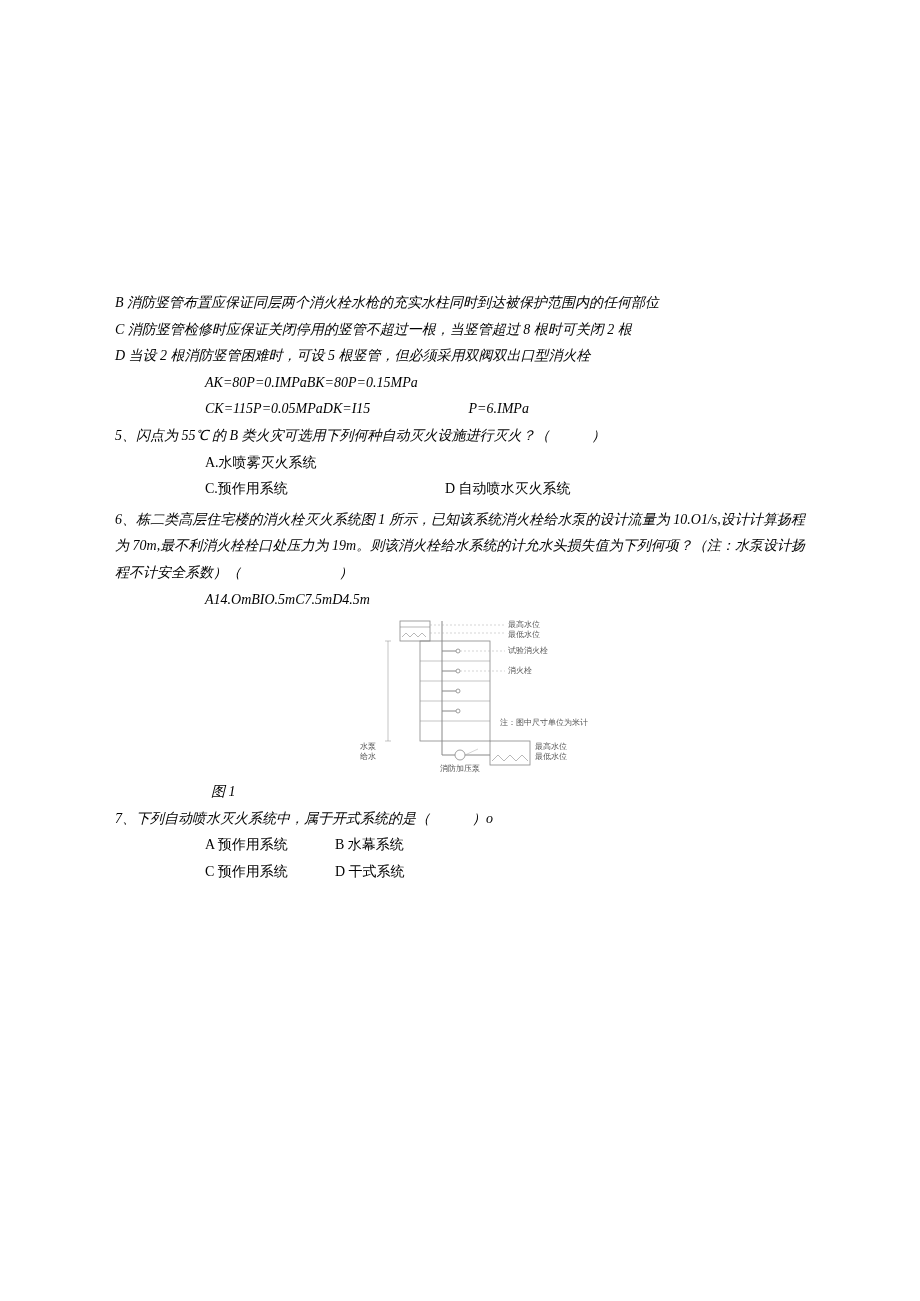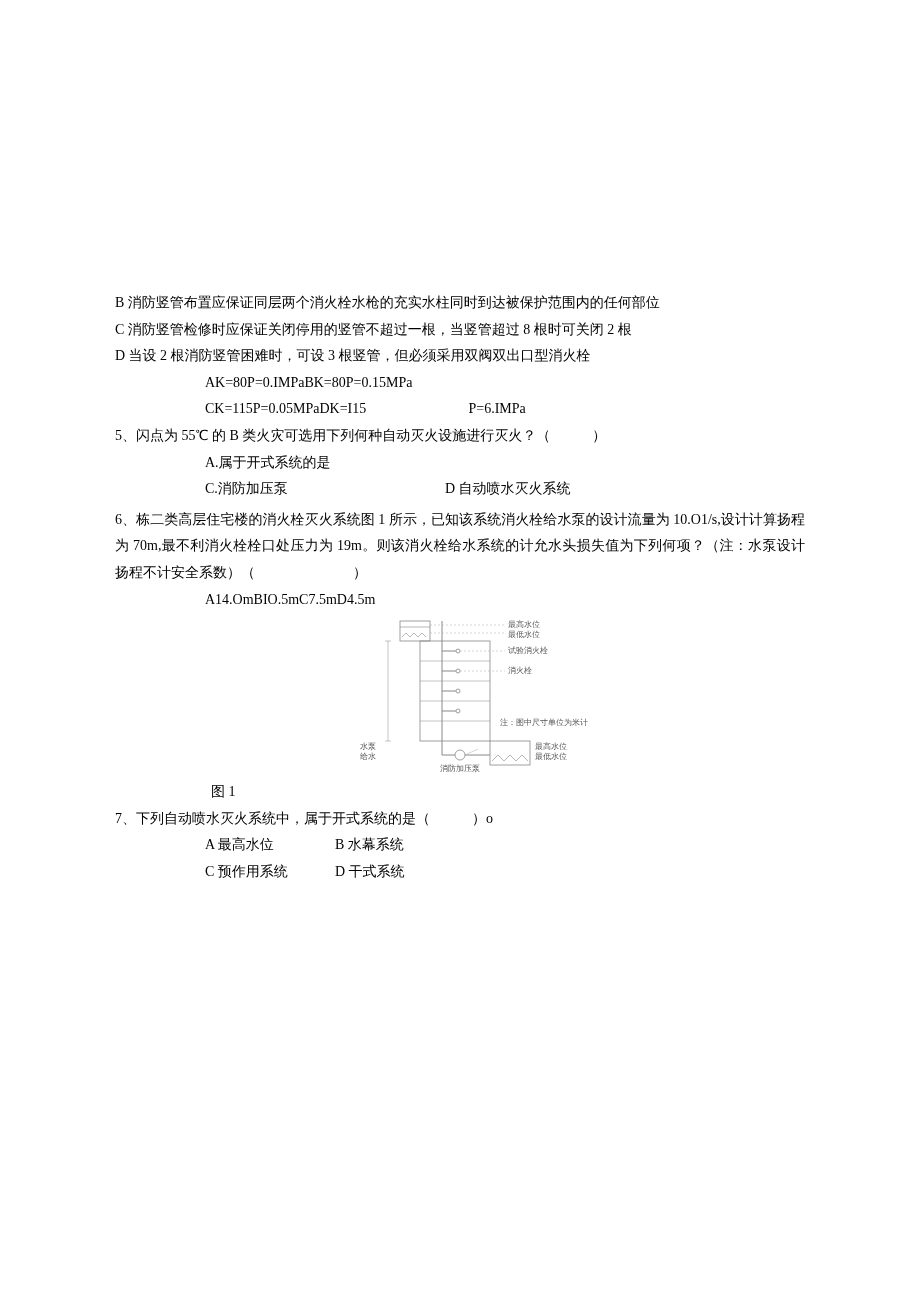--- a/index.html
+++ b/index.html
@@ -13,20 +13,21 @@
   }
   .page {
     width: 920px;
     min-height: 1301px;
     box-sizing: border-box;
     padding: 290px 115px 0 115px;
   }
   .para {
     text-align: justify;
     margin: 0;
+    font-style: italic;
   }
   .indent1 {
     padding-left: 90px;
   }
   .opt-row {
     display: flex;
     padding-left: 90px;
   }
   .opt-row .col1 { width: 240px; }
   .opt-row .col2 { flex: 1; }
@@ -64,34 +65,34 @@
   }
   .spacer-sm { height: 4px; }
 </style>
 </head>
 <body>
 
 <div class="page">
 
   <p class="para">B 消防竖管布置应保证同层两个消火栓水枪的充实水柱同时到达被保护范围内的任何部位</p>
   <p class="para">C 消防竖管检修时应保证关闭停用的竖管不超过一根，当竖管超过 8 根时可关闭 2 根</p>
-  <p class="para">D 当设 2 根消防竖管困难时，可设 3 根竖管，但必须采用双阀双出口型消火栓</p>
+  <p class="para">D 当设 2 根消防竖管困难时，可设 5 根竖管，但必须采用双阀双出口型消火栓</p>
 
   <p class="para indent1">AK=80P=0.IMPaBK=80P=0.15MPa</p>
   <p class="para indent1 q4-line2">
     <span class="seg1">CK=115P=0.05MPaDK=I15</span>
     <span>P=6.IMPa</span>
   </p>
 
   <p class="para">5、闪点为 55℃ 的 B 类火灾可选用下列何种自动灭火设施进行灭火？（　　　）</p>
   <div class="opt-row">
-    <span class="col1">A.属于开式系统的是</span>
+    <span class="col1">A.水喷雾灭火系统</span>
   </div>
   <div class="opt-row">
-    <span class="col1">C.消防加压泵</span>
+    <span class="col1">C.预作用系统</span>
     <span class="col2">D 自动喷水灭火系统</span>
   </div>
 
   <div class="spacer-sm"></div>
 
   <p class="para">6、栋二类高层住宅楼的消火栓灭火系统图 1 所示，已知该系统消火栓给水泵的设计流量为 10.O1/s,设计计算扬程为 70m,最不利消火栓栓口处压力为 19m。则该消火栓给水系统的计允水头损失值为下列何项？（注：水泵设计扬程不计安全系数）（　　　　　　　）</p>
   <p class="para indent1">A14.OmBIO.5mC7.5mD4.5m</p>
 
   <div class="fig-wrap">
     <div class="fig">
@@ -146,21 +147,21 @@
         <text x="205" y="144" class="fig-label">最低水位</text>
         <text x="30" y="134" class="fig-label">水泵</text>
         <text x="30" y="144" class="fig-label">给水</text>
       </svg>
     </div>
     <p class="para fig-caption">图 1</p>
   </div>
 
   <p class="para">7、下列自动喷水灭火系统中，属于开式系统的是（　　　）o</p>
   <div class="opt-row4">
-    <span class="c1">A 最高水位</span>
+    <span class="c1">A 预作用系统</span>
     <span class="c2">B 水幕系统</span>
   </div>
   <div class="opt-row4">
     <span class="c1">C 预作用系统</span>
     <span class="c2">D 干式系统</span>
   </div>
 
 </div>
 
 </body></html>

